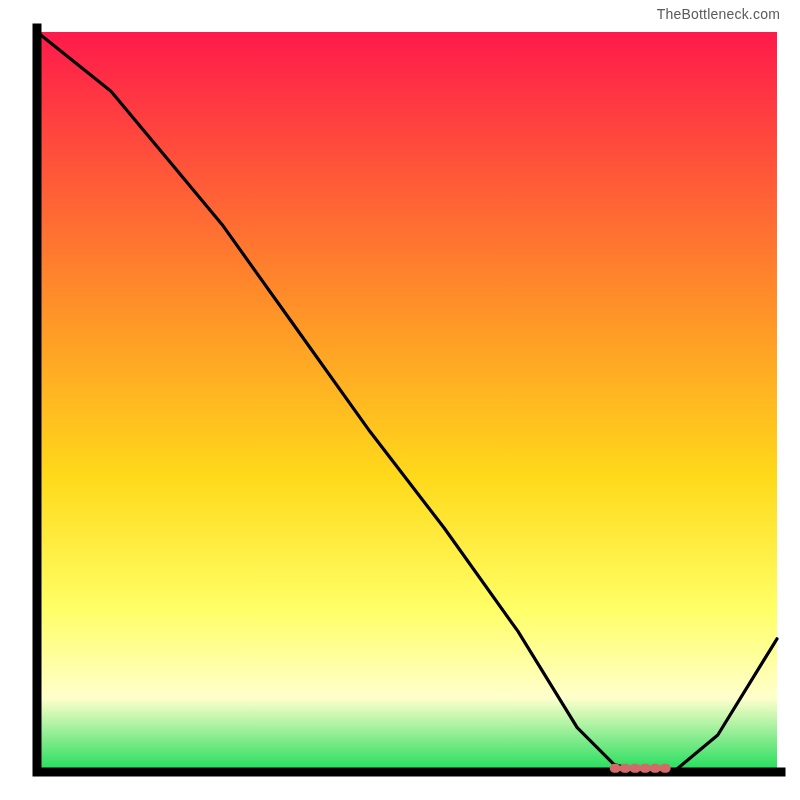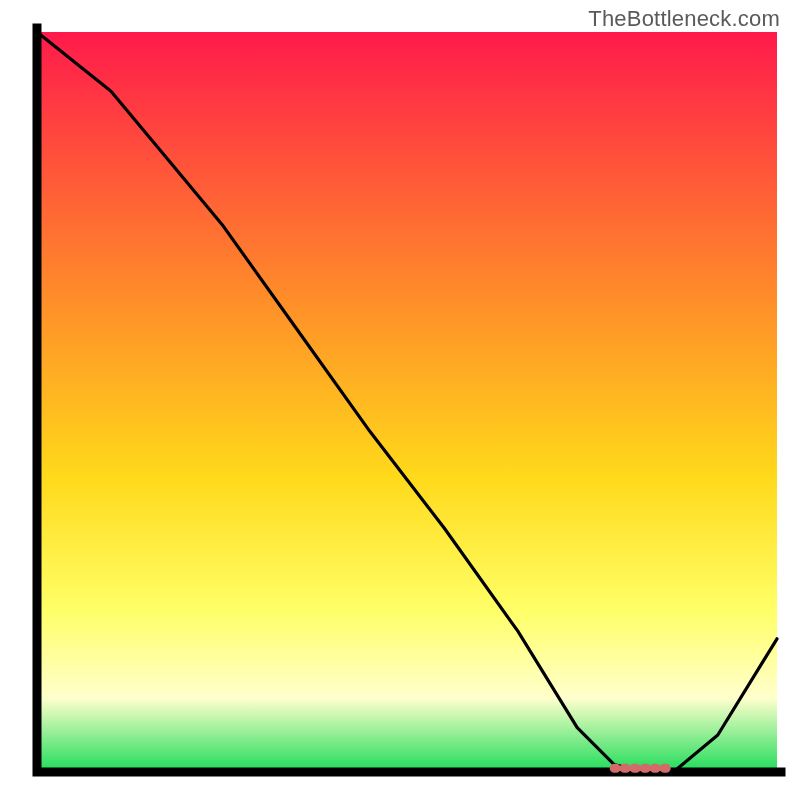--- a/index.html
+++ b/index.html
@@ -13,21 +13,21 @@
   .wrap {
     position: relative;
     width: 800px;
     height: 800px;
   }
   .attribution {
     position: absolute;
     top: 6px;
     right: 20px;
     font-family: Arial, Helvetica, sans-serif;
-    font-size: 22px;
+    font-size: 14px;
     color: #5a5a5a;
     letter-spacing: 0.2px;
   }
   svg.chart {
     position: absolute;
     left: 0;
     top: 0;
   }
 </style>
 </head>

